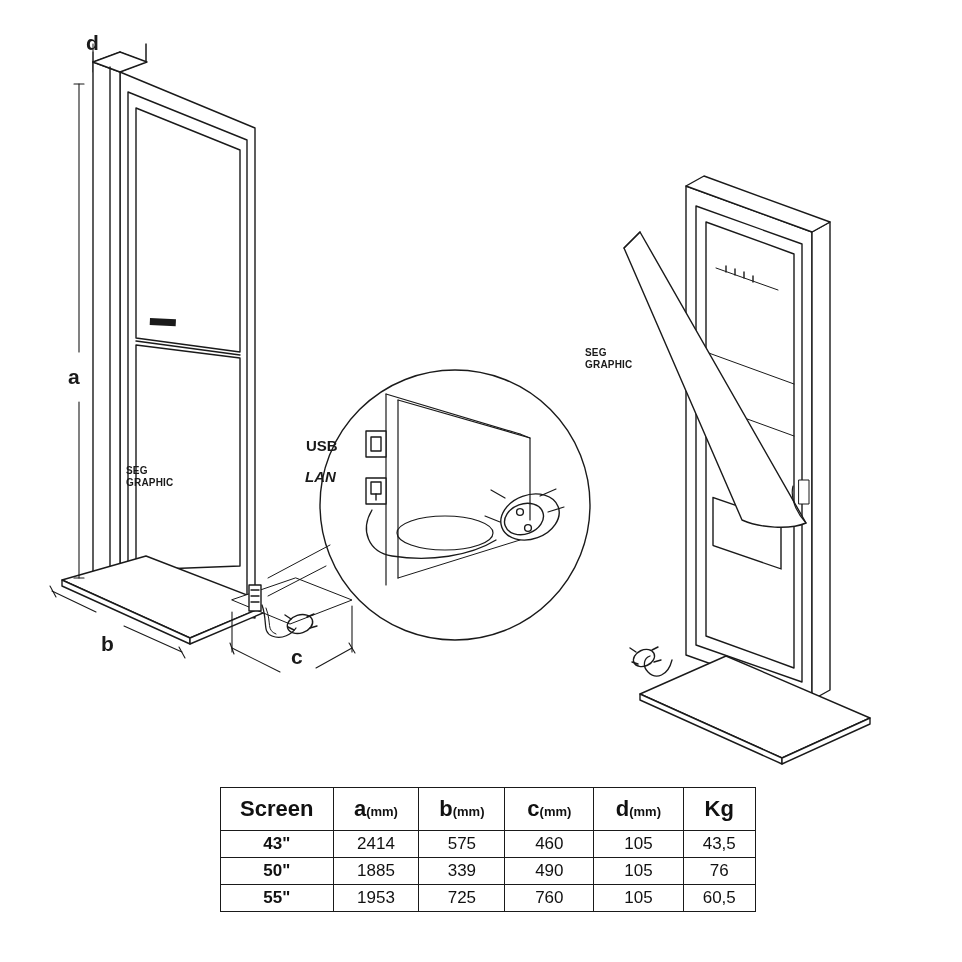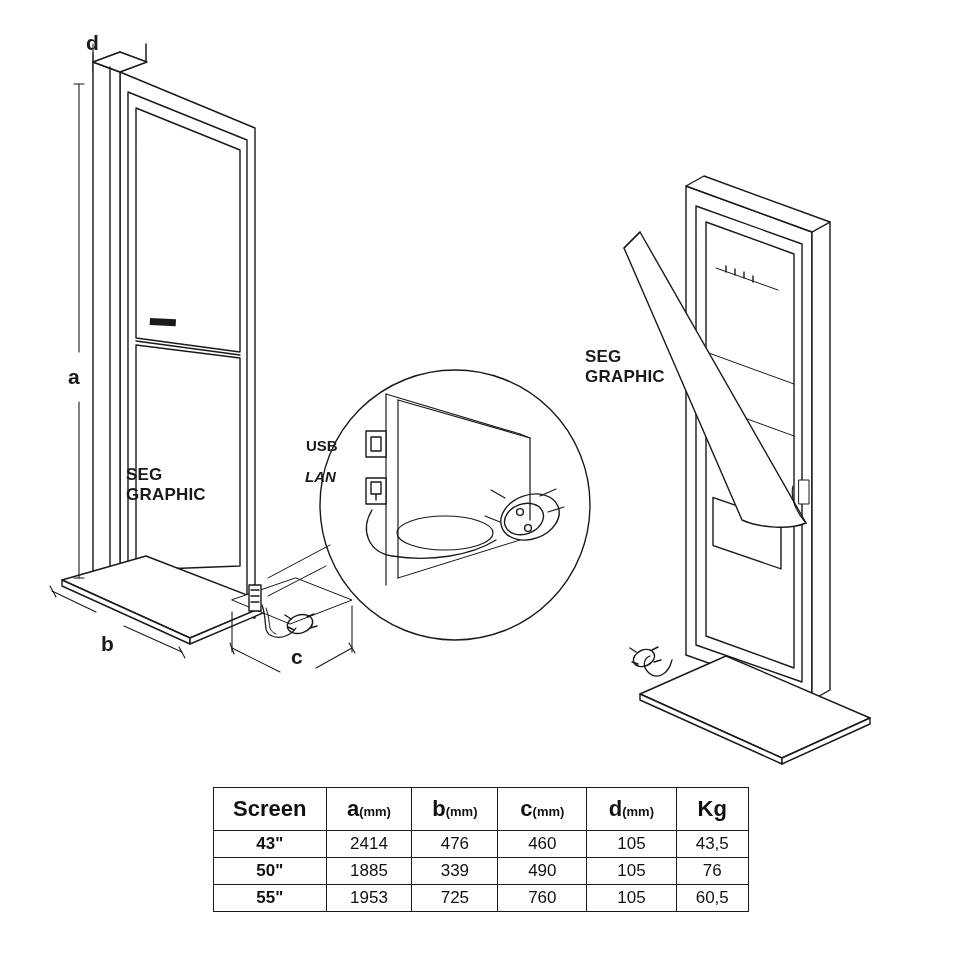--- a/index.html
+++ b/index.html
@@ -34,33 +34,33 @@
     font-family: "Liberation Sans", sans-serif;
     font-weight: bold;
     white-space: pre;
     line-height: 1.15;
   }
   .dim-letter {
     font-size: 21px;
     font-weight: bold;
   }
   .seg-label {
-    font-size: 17px;
+    font-size: 10px;
     font-weight: bold;
     letter-spacing: 0.2px;
   }
   .port-label {
     font-size: 15px;
     font-weight: bold;
   }
 
   
   #spec-table-wrap {
     position: absolute;
-    left: 213px;
+    left: 220px;
     top: 787px;
     width: 580px;
   }
   table.spec {
     border-collapse: collapse;
     width: 536px;
     background: #fff;
   }
   table.spec th, table.spec td {
     border: 1px solid #1a1a1a;
@@ -275,21 +275,21 @@
           <th class="col-b"><span>b</span><span class="unit">(mm)</span></th>
           <th class="col-c"><span>c</span><span class="unit">(mm)</span></th>
           <th class="col-d"><span>d</span><span class="unit">(mm)</span></th>
           <th class="col-kg"><span>Kg</span></th>
         </tr>
       </thead>
       <tbody>
         <tr>
           <td class="screen-cell">43"</td>
           <td>2414</td>
-          <td>476</td>
+          <td>575</td>
           <td>460</td>
           <td>105</td>
           <td>43,5</td>
         </tr>
         <tr>
           <td class="screen-cell">50"</td>
           <td>1885</td>
           <td>339</td>
           <td>490</td>
           <td>105</td>

